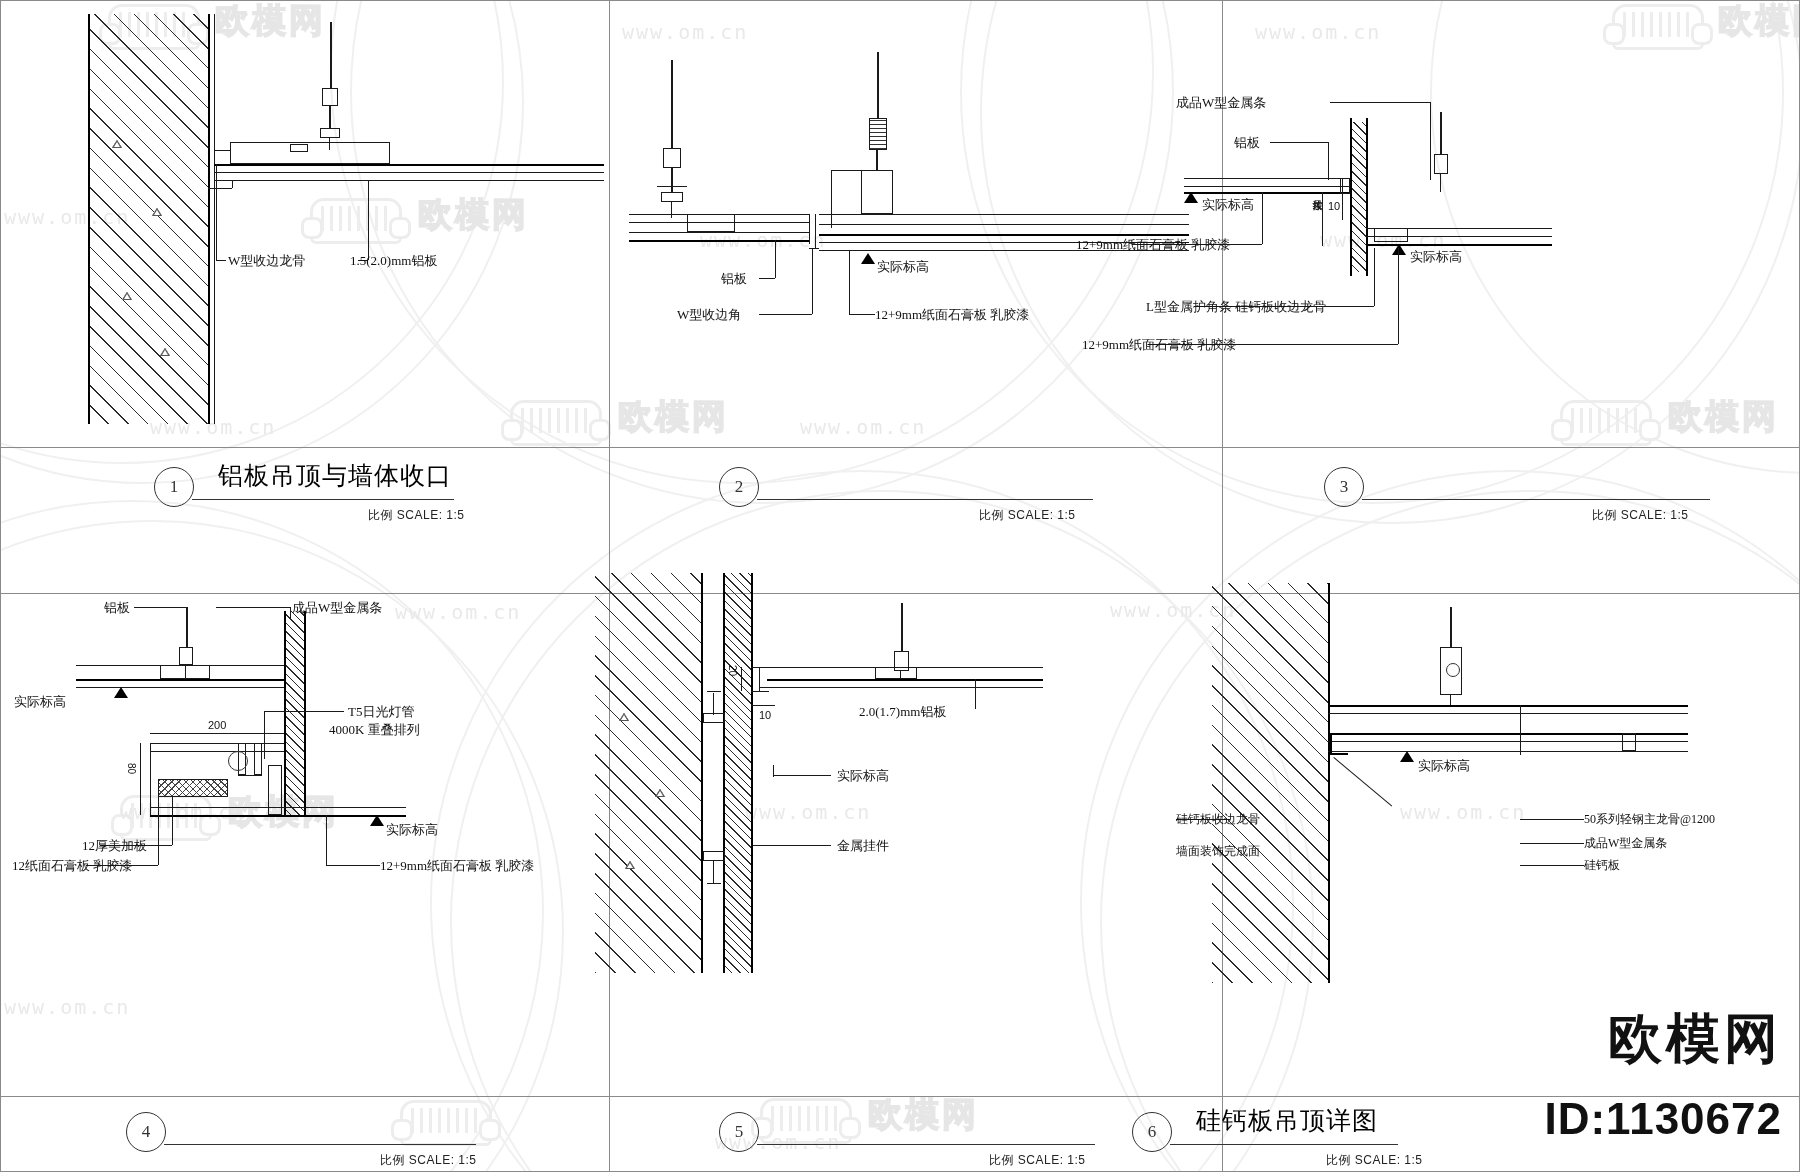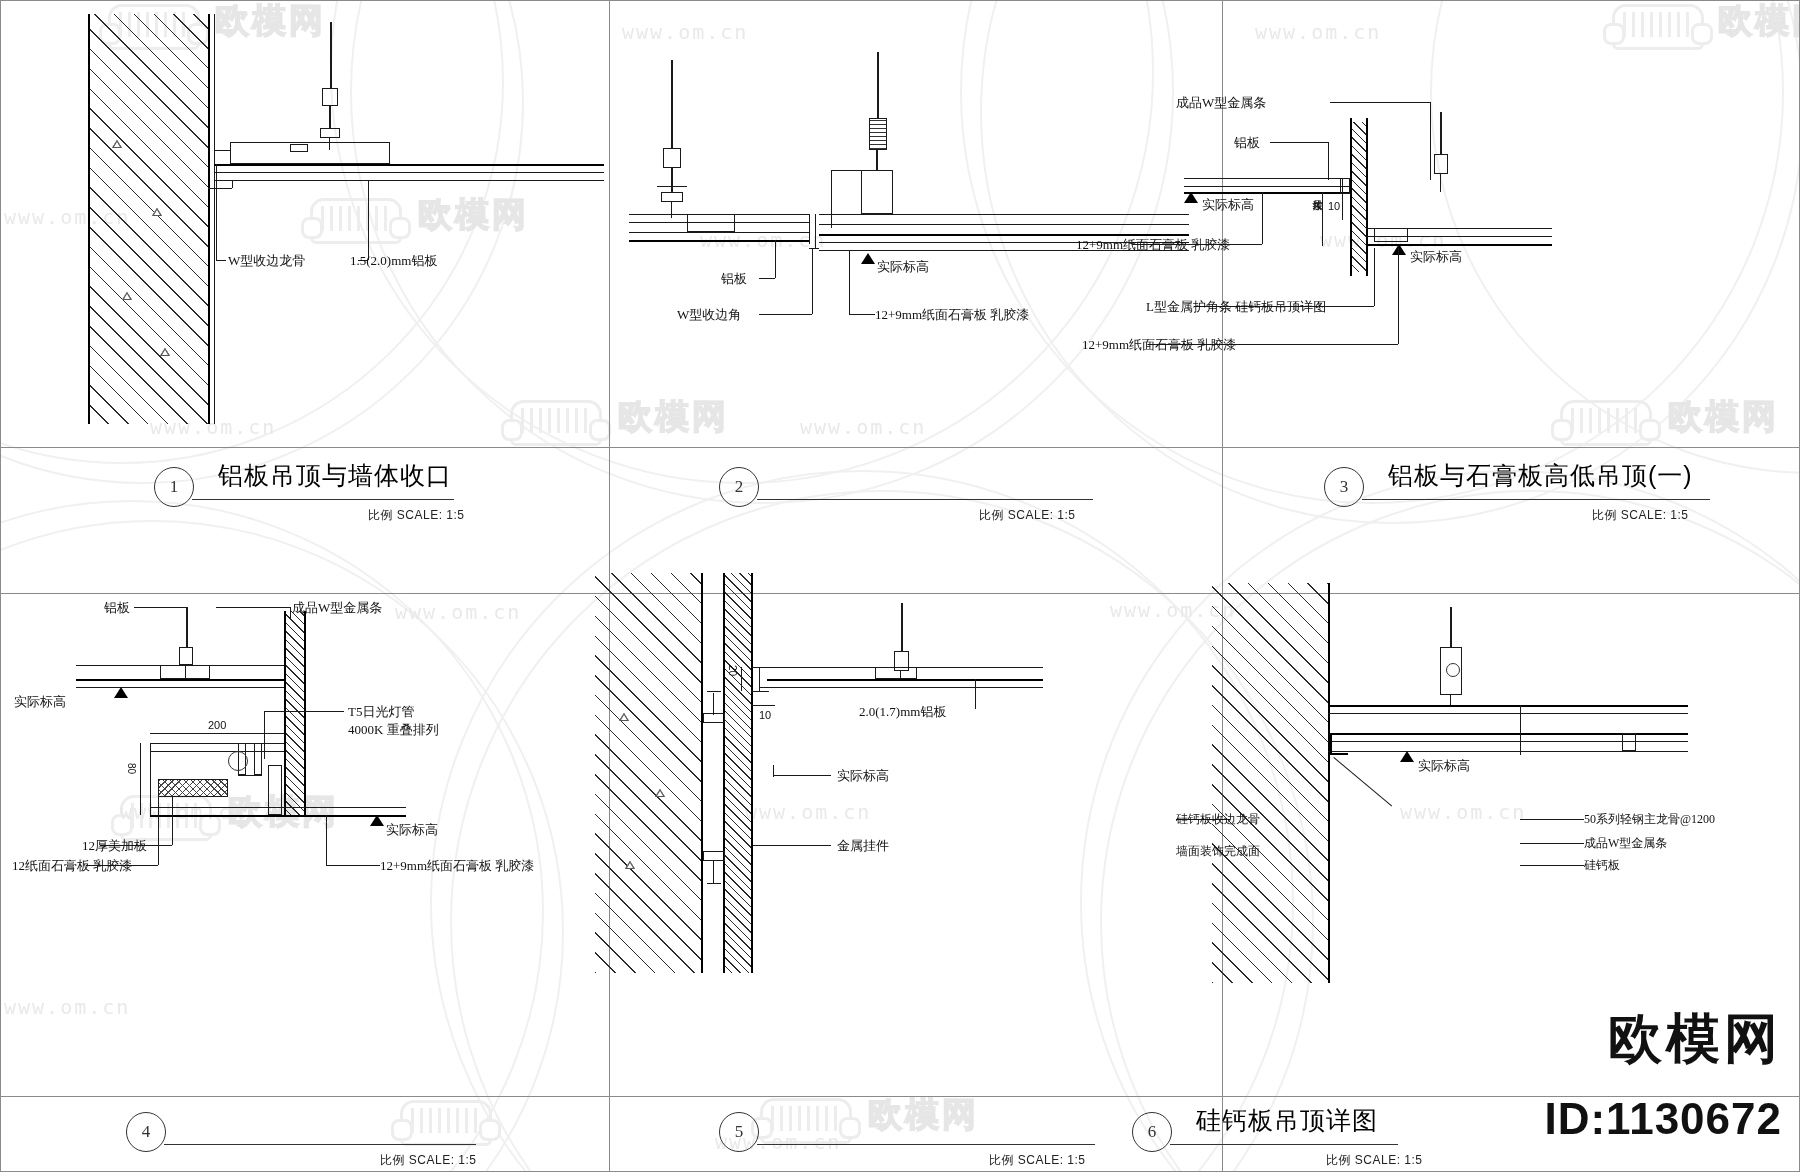--- a/index.html
+++ b/index.html
@@ -293,21 +293,21 @@
   <div class="ln h" style="left:48px;top:142px;width:58px;"></div>
   <div class="ln v" style="left:106px;top:142px;height:38px;"></div>
   <div class="lbl" style="left:12px;top:134px;">铝板</div>
 
   <div class="ln v" style="left:40px;top:192px;height:52px;"></div>
   <div class="ln h" style="left:-90px;top:244px;width:130px;"></div>
   <div class="lbl" style="left:-146px;top:236px;">12+9mm纸面石膏板  乳胶漆</div>
 
   <div class="ln v" style="left:152px;top:248px;height:58px;"></div>
   <div class="ln h" style="left:-28px;top:306px;width:180px;"></div>
-  <div class="lbl" style="left:-76px;top:298px;">L型金属护角条  硅钙板吊顶详图</div>
+  <div class="lbl" style="left:-76px;top:298px;">L型金属护角条  硅钙板收边龙骨</div>
 
   <div class="ln v" style="left:176px;top:248px;height:96px;"></div>
   <div class="ln h" style="left:-74px;top:344px;width:250px;"></div>
   <div class="lbl" style="left:-140px;top:336px;">12+9mm纸面石膏板  乳胶漆</div>
 </div>
 
 <div class="cell" style="left:0;top:593px;width:609px;height:503px;">
 
   <div class="ln v" style="left:186px;top:14px;height:40px;width:2px;"></div>
   <div class="box" style="left:179px;top:54px;width:14px;height:18px;"></div>
@@ -352,21 +352,21 @@
   <div class="ln h" style="left:134px;top:14px;width:52px;"></div>
   <div class="lbl" style="left:104px;top:6px;">铝板</div>
 
   <div class="ln h" style="left:216px;top:14px;width:74px;"></div>
   <div class="ln v" style="left:290px;top:14px;height:12px;"></div>
   <div class="lbl" style="left:292px;top:6px;">成品W型金属条</div>
 
   <div class="ln v" style="left:264px;top:118px;height:48px;"></div>
   <div class="ln h" style="left:264px;top:118px;width:80px;"></div>
   <div class="lbl" style="left:348px;top:110px;">T5日光灯管</div>
-  <div class="lbl" style="left:348px;top:128px;">4000K  重叠排列</div>
+  <div class="lbl" style="left:329px;top:128px;">4000K  重叠排列</div>
 
   <div class="ln v" style="left:172px;top:204px;height:48px;"></div>
   <div class="ln h" style="left:100px;top:252px;width:72px;"></div>
   <div class="lbl" style="left:82px;top:244px;">12厚美加板</div>
 
   <div class="ln v" style="left:158px;top:204px;height:68px;"></div>
   <div class="ln h" style="left:86px;top:272px;width:72px;"></div>
   <div class="lbl" style="left:12px;top:264px;">12纸面石膏板  乳胶漆</div>
 
   <div class="ln v" style="left:326px;top:222px;height:50px;"></div>
@@ -472,21 +472,20 @@
 </div>
 
 <div class="title-blk" style="left:609px;top:447px;width:613px;height:146px;">
   <div class="tnum" style="left:110px;top:20px;">2</div>
   <div class="trule" style="left:148px;top:52px;width:336px;"></div>
   <div class="tscale" style="left:370px;top:60px;">比例 SCALE: 1:5</div>
 </div>
 
 <div class="title-blk" style="left:1222px;top:447px;width:577px;height:146px;">
   <div class="tnum" style="left:102px;top:20px;">3</div>
-  <div class="ttxt" style="left:166px;top:12px;">铝板与石膏板高低吊顶(一)</div>
   <div class="trule" style="left:140px;top:52px;width:348px;"></div>
   <div class="tscale" style="left:370px;top:60px;">比例 SCALE: 1:5</div>
 </div>
 
 <div class="title-blk" style="left:0;top:1096px;width:609px;height:75px;">
   <div class="tnum" style="left:126px;top:16px;">4</div>
   <div class="trule" style="left:164px;top:48px;width:312px;"></div>
   <div class="tscale" style="left:380px;top:56px;">比例 SCALE: 1:5</div>
 </div>
 

